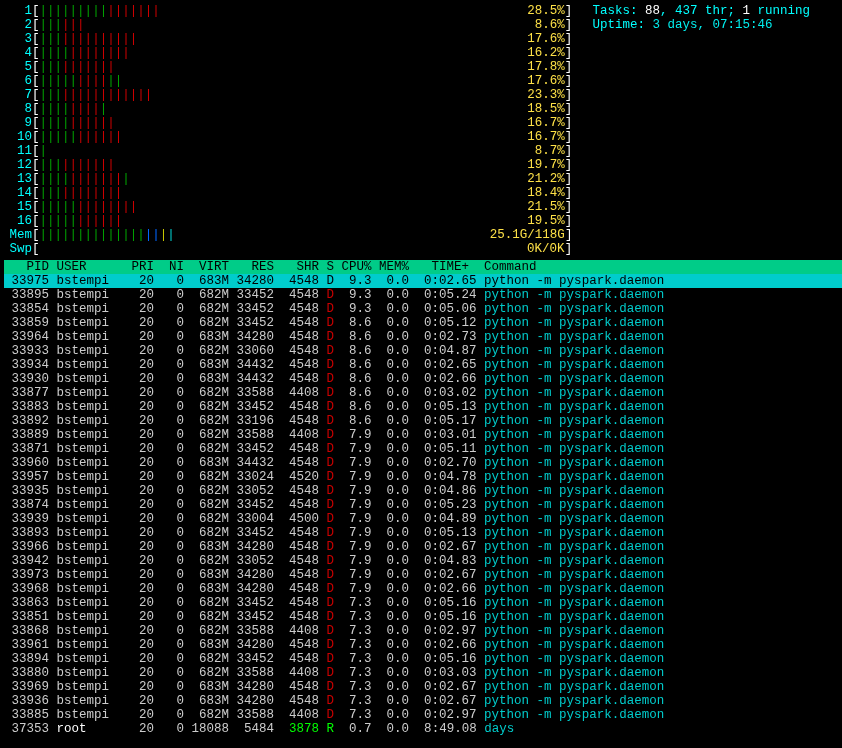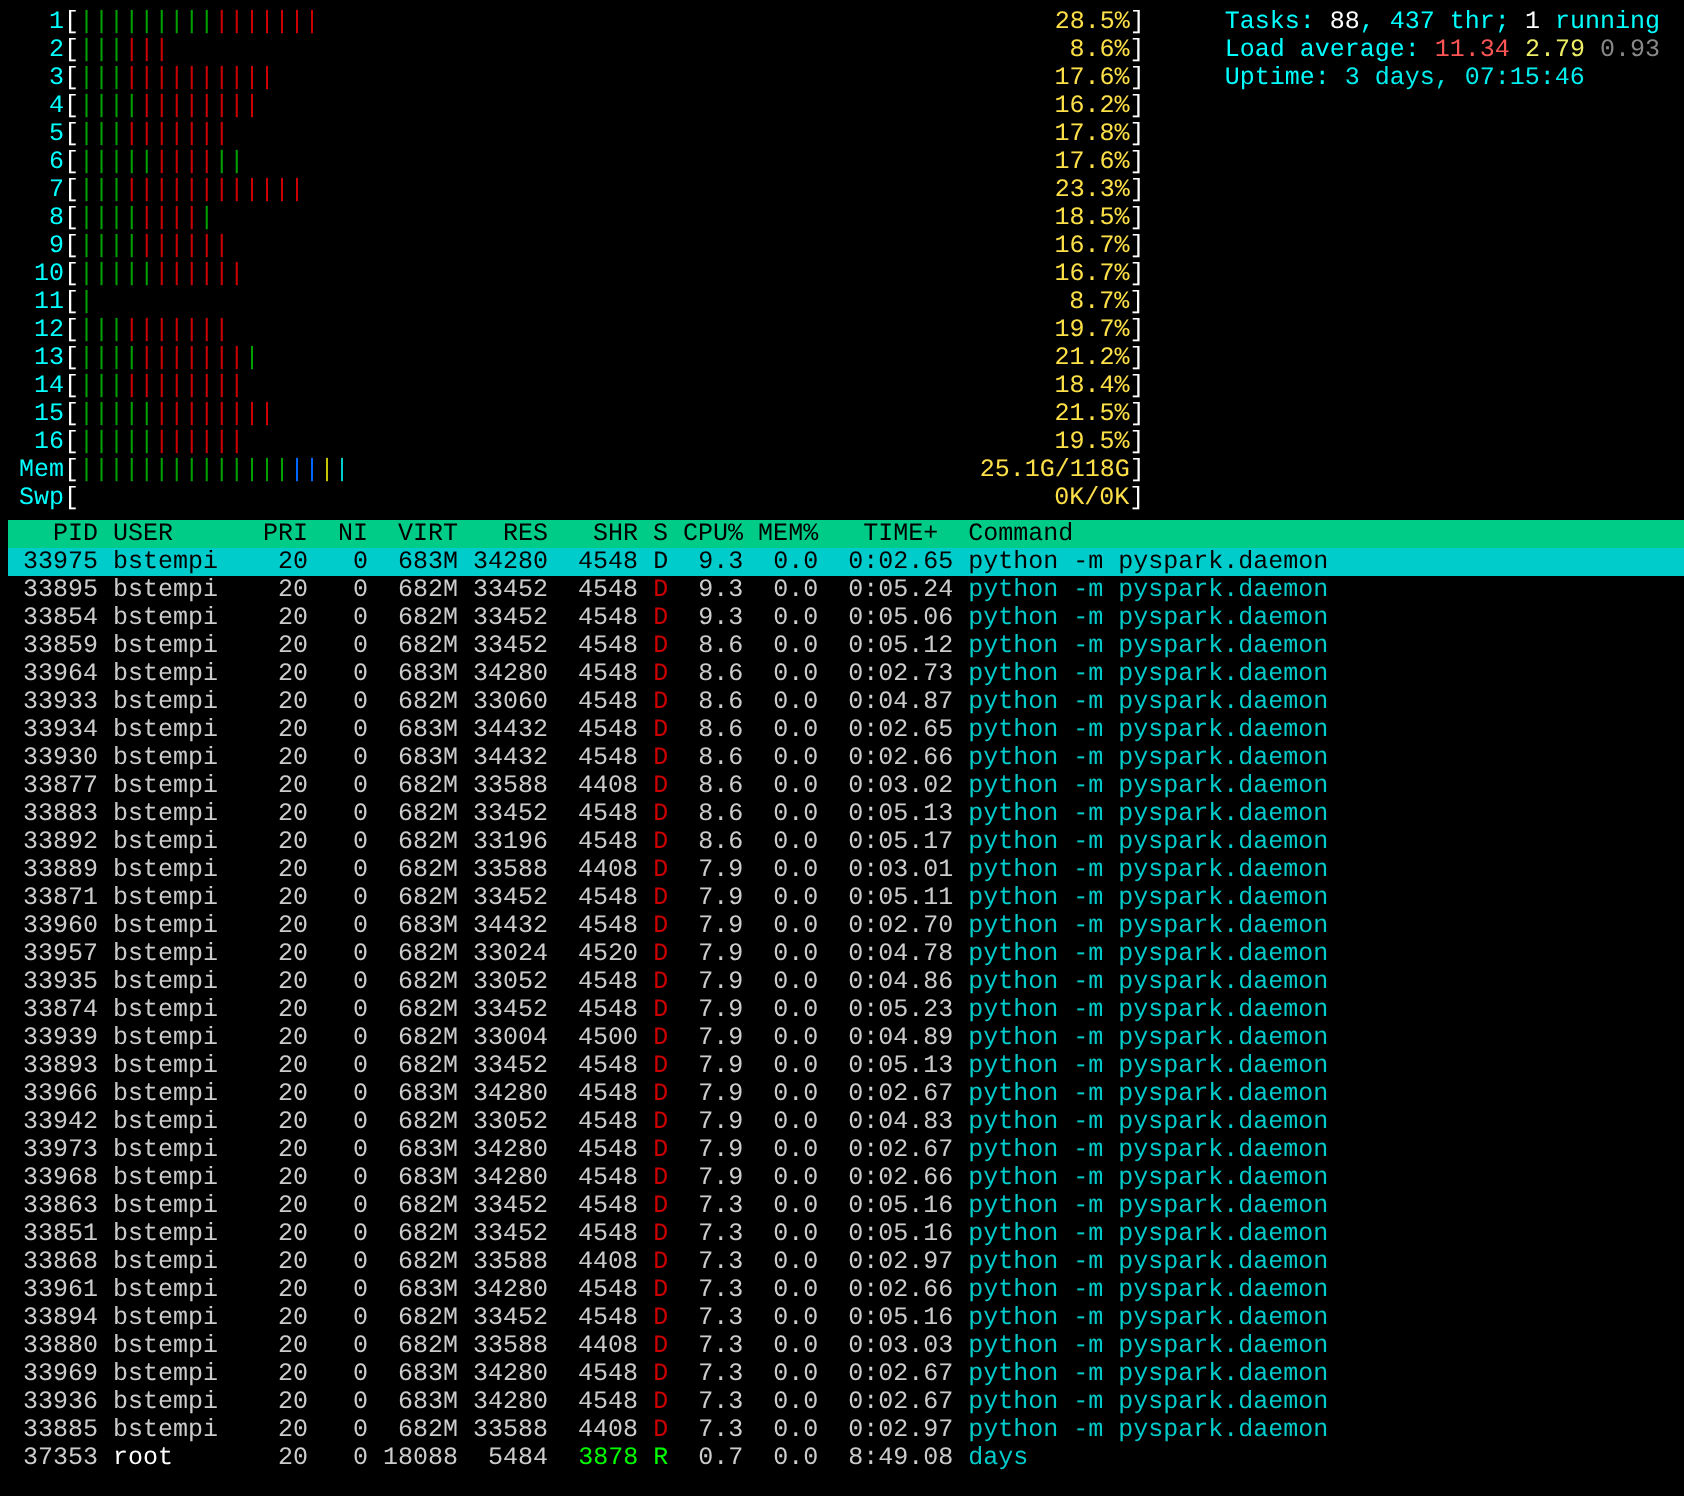--- a/index.html
+++ b/index.html
@@ -46,21 +46,21 @@
     color: #0ff;
   }
   .hdr .in { color: #fff;}
   .u1 { color:#f55; }
   .u2 { color:#ee6; }
   .uptime { color: #0ee; }
 
   .meters { margin-bottom: 4px; }
   .meters-line { display:flex; }
   .right-pane {
-    margin-left: 40px;
+    margin-left: 20px;
     display: inline-block;
     vertical-align: top;
   }
 
   .table-header {
     background: #0c8;
     color: #000;
     font-weight: normal;
   }
   .row.selected {
@@ -96,21 +96,20 @@
         <div class="row cpu-row"><span class="label"> 12</span> <span class="bracket">[</span><span class="bar"><span class="g">|</span><span class="g">|</span><span class="g">|</span><span class="r">|</span><span class="r">|</span><span class="r">|</span><span class="r">|</span><span class="r">|</span><span class="r">|</span><span class="r">|</span></span>&nbsp;&nbsp;&nbsp;&nbsp;&nbsp;&nbsp;&nbsp;&nbsp;&nbsp;&nbsp;&nbsp;&nbsp;&nbsp;&nbsp;&nbsp;&nbsp;&nbsp;&nbsp;&nbsp;&nbsp;&nbsp;&nbsp;&nbsp;&nbsp;&nbsp;&nbsp;&nbsp;&nbsp;&nbsp;&nbsp;&nbsp;&nbsp;&nbsp;&nbsp;&nbsp;&nbsp;&nbsp;&nbsp;&nbsp;&nbsp;&nbsp;&nbsp;&nbsp;&nbsp;&nbsp;&nbsp;&nbsp;&nbsp;&nbsp;&nbsp;&nbsp;&nbsp;&nbsp;&nbsp;&nbsp;<span class="pct">19.7%</span><span class="bracket">]</span></div>
         <div class="row cpu-row"><span class="label"> 13</span> <span class="bracket">[</span><span class="bar"><span class="g">|</span><span class="g">|</span><span class="g">|</span><span class="g">|</span><span class="r">|</span><span class="r">|</span><span class="r">|</span><span class="r">|</span><span class="r">|</span><span class="r">|</span><span class="r">|</span><span class="g">|</span></span>&nbsp;&nbsp;&nbsp;&nbsp;&nbsp;&nbsp;&nbsp;&nbsp;&nbsp;&nbsp;&nbsp;&nbsp;&nbsp;&nbsp;&nbsp;&nbsp;&nbsp;&nbsp;&nbsp;&nbsp;&nbsp;&nbsp;&nbsp;&nbsp;&nbsp;&nbsp;&nbsp;&nbsp;&nbsp;&nbsp;&nbsp;&nbsp;&nbsp;&nbsp;&nbsp;&nbsp;&nbsp;&nbsp;&nbsp;&nbsp;&nbsp;&nbsp;&nbsp;&nbsp;&nbsp;&nbsp;&nbsp;&nbsp;&nbsp;&nbsp;&nbsp;&nbsp;&nbsp;<span class="pct">21.2%</span><span class="bracket">]</span></div>
         <div class="row cpu-row"><span class="label"> 14</span> <span class="bracket">[</span><span class="bar"><span class="g">|</span><span class="g">|</span><span class="g">|</span><span class="r">|</span><span class="r">|</span><span class="r">|</span><span class="r">|</span><span class="r">|</span><span class="r">|</span><span class="r">|</span><span class="r">|</span></span>&nbsp;&nbsp;&nbsp;&nbsp;&nbsp;&nbsp;&nbsp;&nbsp;&nbsp;&nbsp;&nbsp;&nbsp;&nbsp;&nbsp;&nbsp;&nbsp;&nbsp;&nbsp;&nbsp;&nbsp;&nbsp;&nbsp;&nbsp;&nbsp;&nbsp;&nbsp;&nbsp;&nbsp;&nbsp;&nbsp;&nbsp;&nbsp;&nbsp;&nbsp;&nbsp;&nbsp;&nbsp;&nbsp;&nbsp;&nbsp;&nbsp;&nbsp;&nbsp;&nbsp;&nbsp;&nbsp;&nbsp;&nbsp;&nbsp;&nbsp;&nbsp;&nbsp;&nbsp;&nbsp;<span class="pct">18.4%</span><span class="bracket">]</span></div>
         <div class="row cpu-row"><span class="label"> 15</span> <span class="bracket">[</span><span class="bar"><span class="g">|</span><span class="g">|</span><span class="g">|</span><span class="g">|</span><span class="g">|</span><span class="r">|</span><span class="r">|</span><span class="r">|</span><span class="r">|</span><span class="r">|</span><span class="r">|</span><span class="r">|</span><span class="r">|</span></span>&nbsp;&nbsp;&nbsp;&nbsp;&nbsp;&nbsp;&nbsp;&nbsp;&nbsp;&nbsp;&nbsp;&nbsp;&nbsp;&nbsp;&nbsp;&nbsp;&nbsp;&nbsp;&nbsp;&nbsp;&nbsp;&nbsp;&nbsp;&nbsp;&nbsp;&nbsp;&nbsp;&nbsp;&nbsp;&nbsp;&nbsp;&nbsp;&nbsp;&nbsp;&nbsp;&nbsp;&nbsp;&nbsp;&nbsp;&nbsp;&nbsp;&nbsp;&nbsp;&nbsp;&nbsp;&nbsp;&nbsp;&nbsp;&nbsp;&nbsp;&nbsp;&nbsp;<span class="pct">21.5%</span><span class="bracket">]</span></div>
         <div class="row cpu-row"><span class="label"> 16</span> <span class="bracket">[</span><span class="bar"><span class="g">|</span><span class="g">|</span><span class="g">|</span><span class="g">|</span><span class="g">|</span><span class="r">|</span><span class="r">|</span><span class="r">|</span><span class="r">|</span><span class="r">|</span><span class="r">|</span></span>&nbsp;&nbsp;&nbsp;&nbsp;&nbsp;&nbsp;&nbsp;&nbsp;&nbsp;&nbsp;&nbsp;&nbsp;&nbsp;&nbsp;&nbsp;&nbsp;&nbsp;&nbsp;&nbsp;&nbsp;&nbsp;&nbsp;&nbsp;&nbsp;&nbsp;&nbsp;&nbsp;&nbsp;&nbsp;&nbsp;&nbsp;&nbsp;&nbsp;&nbsp;&nbsp;&nbsp;&nbsp;&nbsp;&nbsp;&nbsp;&nbsp;&nbsp;&nbsp;&nbsp;&nbsp;&nbsp;&nbsp;&nbsp;&nbsp;&nbsp;&nbsp;&nbsp;&nbsp;&nbsp;<span class="pct">19.5%</span><span class="bracket">]</span></div>
         <div class="row cpu-row"><span class="label">Mem</span> <span class="bracket">[</span><span class="bar"><span class="g">|</span><span class="g">|</span><span class="g">|</span><span class="g">|</span><span class="g">|</span><span class="g">|</span><span class="g">|</span><span class="g">|</span><span class="g">|</span><span class="g">|</span><span class="g">|</span><span class="g">|</span><span class="g">|</span><span class="g">|</span><span class="b">|</span><span class="b">|</span><span class="y">|</span><span class="c">|</span></span>&nbsp;&nbsp;&nbsp;&nbsp;&nbsp;&nbsp;&nbsp;&nbsp;&nbsp;&nbsp;&nbsp;&nbsp;&nbsp;&nbsp;&nbsp;&nbsp;&nbsp;&nbsp;&nbsp;&nbsp;&nbsp;&nbsp;&nbsp;&nbsp;&nbsp;&nbsp;&nbsp;&nbsp;&nbsp;&nbsp;&nbsp;&nbsp;&nbsp;&nbsp;&nbsp;&nbsp;&nbsp;&nbsp;&nbsp;&nbsp;&nbsp;&nbsp;<span class="pct">25.1G/118G</span><span class="bracket">]</span></div>
         <div class="row cpu-row"><span class="label">Swp</span> <span class="bracket">[</span><span class="bar"></span>&nbsp;&nbsp;&nbsp;&nbsp;&nbsp;&nbsp;&nbsp;&nbsp;&nbsp;&nbsp;&nbsp;&nbsp;&nbsp;&nbsp;&nbsp;&nbsp;&nbsp;&nbsp;&nbsp;&nbsp;&nbsp;&nbsp;&nbsp;&nbsp;&nbsp;&nbsp;&nbsp;&nbsp;&nbsp;&nbsp;&nbsp;&nbsp;&nbsp;&nbsp;&nbsp;&nbsp;&nbsp;&nbsp;&nbsp;&nbsp;&nbsp;&nbsp;&nbsp;&nbsp;&nbsp;&nbsp;&nbsp;&nbsp;&nbsp;&nbsp;&nbsp;&nbsp;&nbsp;&nbsp;&nbsp;&nbsp;&nbsp;&nbsp;&nbsp;&nbsp;&nbsp;&nbsp;&nbsp;&nbsp;&nbsp;<span class="pct">0K/0K</span><span class="bracket">]</span></div>
       </div>
     <div class="right-pane">
       <div class="row"><span class="hdr"><span>Tasks: </span><span class="in">88</span><span>, 437 thr; </span><span class="in">1</span><span> running</span></span></div>
-      <div class="row"><span class="hdr"><span>Load average: </span></span><span class="u1">11.34</span> <span class="u2">2.79</span> <span class="gray" style="color:#888">0.93</span></div>
       <div class="row"><span class="hdr"><span>Uptime: </span></span><span class="uptime">3 days, 07:15:46</span></div>
     </div>
   </div>
 </div>
 
 <div id="proc-header" class="row table-header">   PID USER      PRI  NI  VIRT   RES   SHR S CPU% MEM%   TIME+  Command</div>
 <div id="proc-body">
     <div class="row selected"> 33975 bstempi    20   0  683M 34280  4548 <span class="D">D</span>  9.3  0.0  0:02.65 <span class="cmd">python -m pyspark.daemon</span></div>
     <div class="row"> 33895 bstempi    20   0  682M 33452  4548 <span class="D">D</span>  9.3  0.0  0:05.24 <span class="cmd">python -m pyspark.daemon</span></div>
     <div class="row"> 33854 bstempi    20   0  682M 33452  4548 <span class="D">D</span>  9.3  0.0  0:05.06 <span class="cmd">python -m pyspark.daemon</span></div>

